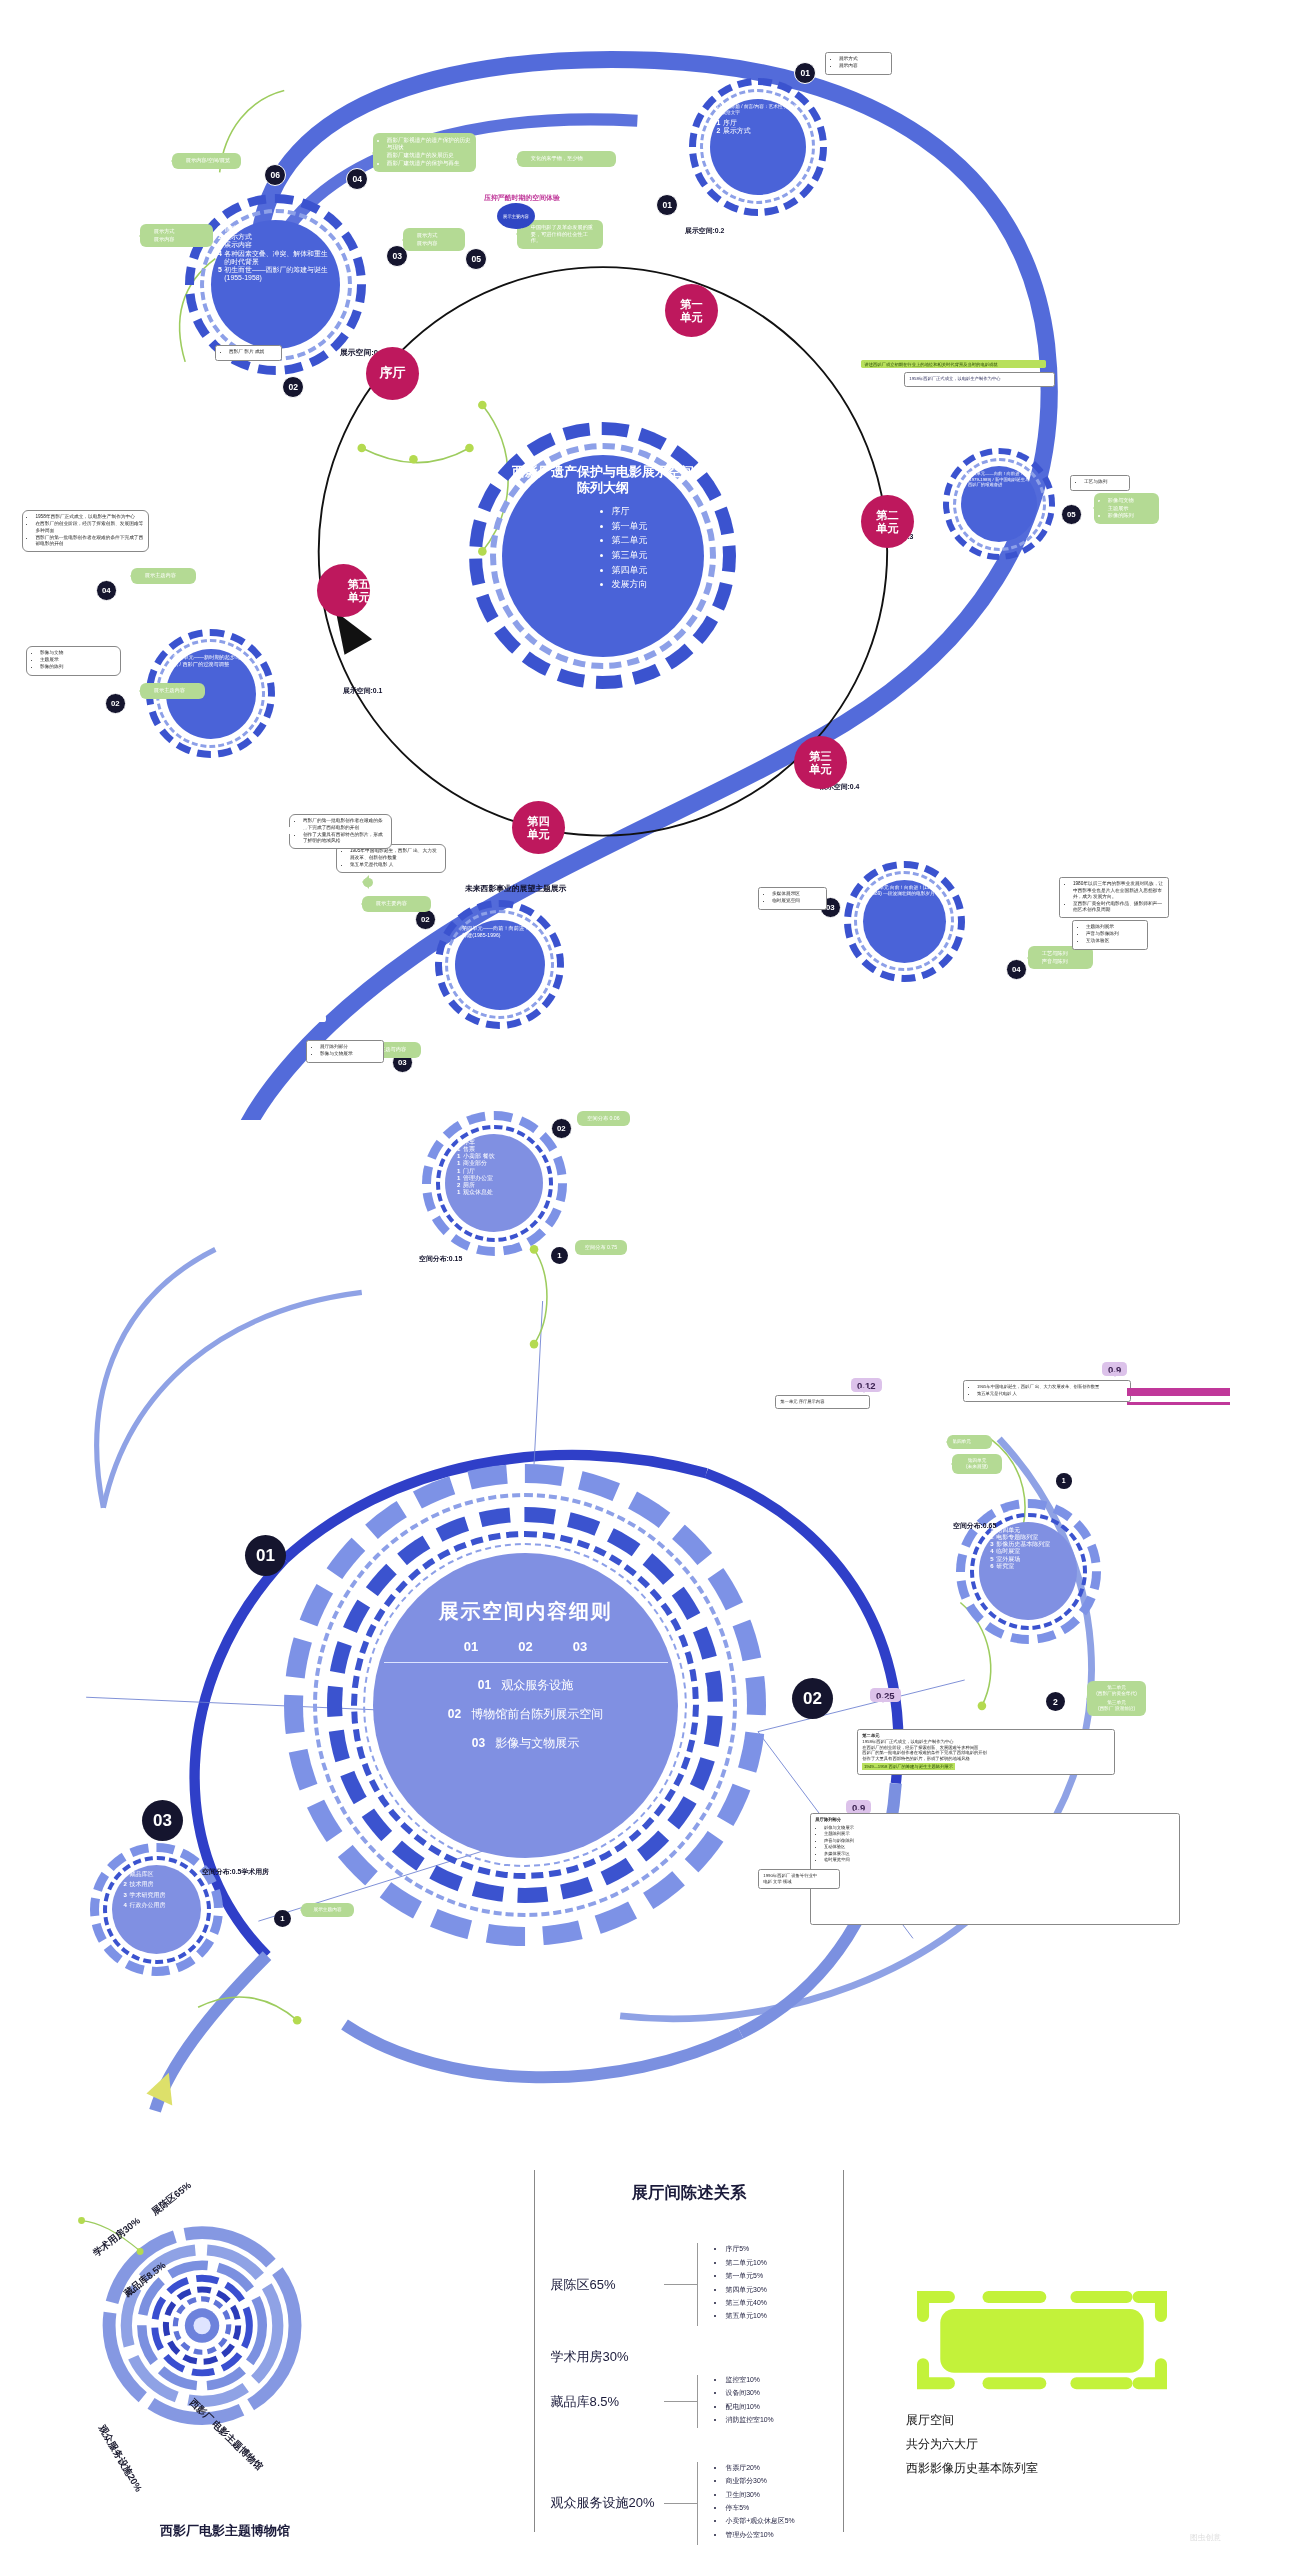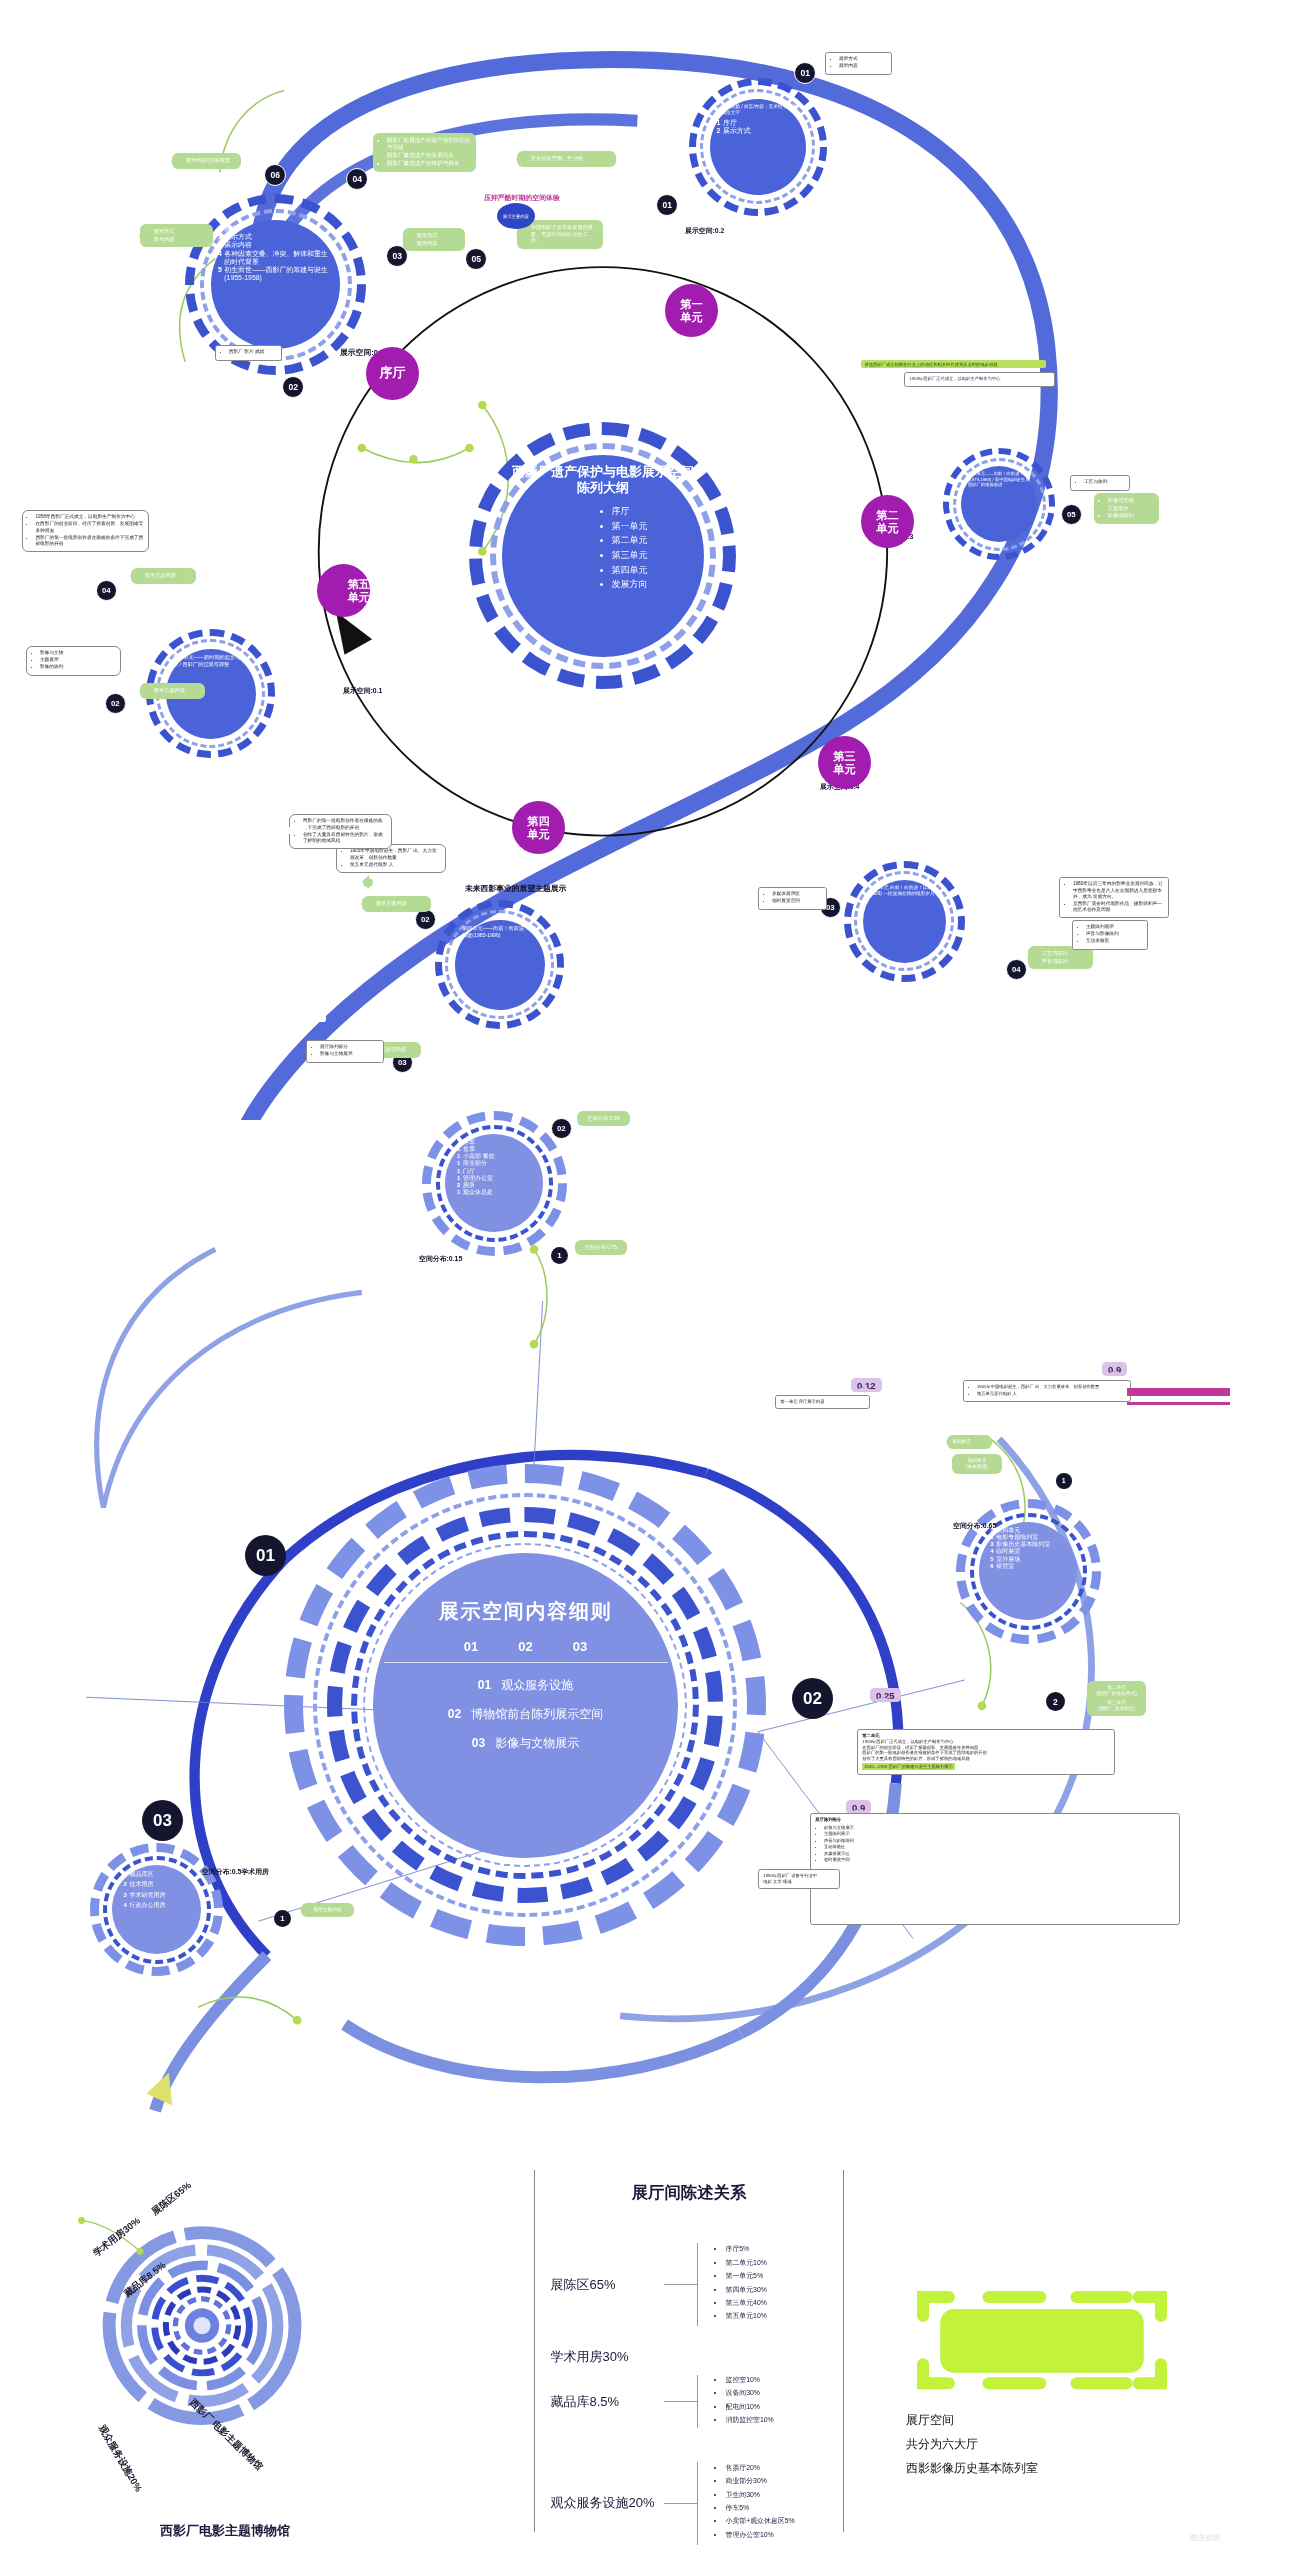--- a/index.html
+++ b/index.html
@@ -50,21 +50,21 @@
   .bullets { list-style:disc; margin:0; padding-left:8.6px; }
   .bullets li { margin:0 0 0.9px 0; }
 
   
   .badge {
     position:absolute; border-radius:50%; background:#15152e;
     color:#fff; display:flex; align-items:center; justify-content:center;
     font-weight:bold; border:1.7px solid #fff;
   }
   .unit-badge {
-    position:absolute; border-radius:50%; background:#a21caf;
+    position:absolute; border-radius:50%; background:#be185d;
     color:#fff; display:flex; align-items:center; justify-content:center;
     text-align:center; font-weight:bold; line-height:1.08;
   }
   .dot-badge {
     position:absolute; border-radius:50%; background:#15152e; color:#fff;
     display:flex; align-items:center; justify-content:center;
     font-weight:bold;
   }
   .purple-chip {
     position:absolute; background:#dcc2ea; color:#3a2050;
@@ -224,21 +224,21 @@
 
 <div class="unit-badge" style="left:366px;top:347px;width:53px;height:53px;font-size:13px;">
   <span>序厅</span>
   </div>
 <div class="unit-badge" style="left:665px;top:284px;width:53px;height:53px;font-size:11.2px;white-space:pre;">
   <span>第一
 单元</span></div>
 <div class="unit-badge" style="left:861px;top:495px;width:53px;height:53px;font-size:11.2px;white-space:pre;">
   <span>第二
 单元</span></div>
-<div class="unit-badge" style="left:818px;top:736px;width:53px;height:53px;font-size:11.2px;white-space:pre;">
+<div class="unit-badge" style="left:794px;top:736px;width:53px;height:53px;font-size:11.2px;white-space:pre;">
   <span>第三
 单元</span></div>
 <div class="unit-badge" style="left:512px;top:801px;width:53px;height:53px;font-size:11.2px;white-space:pre;">
   <span>第四
 单元</span></div>
 <div class="unit-badge" style="left:317px;top:564px;width:53px;height:53px;font-size:11.2px;white-space:pre;justify-content:flex-end;">
   <span>第五
 单元</span></div>
 
 <div class="badge" style="left:465px;top:248px;width:22.4px;height:22.4px;font-size:8.6px;">05</div>

